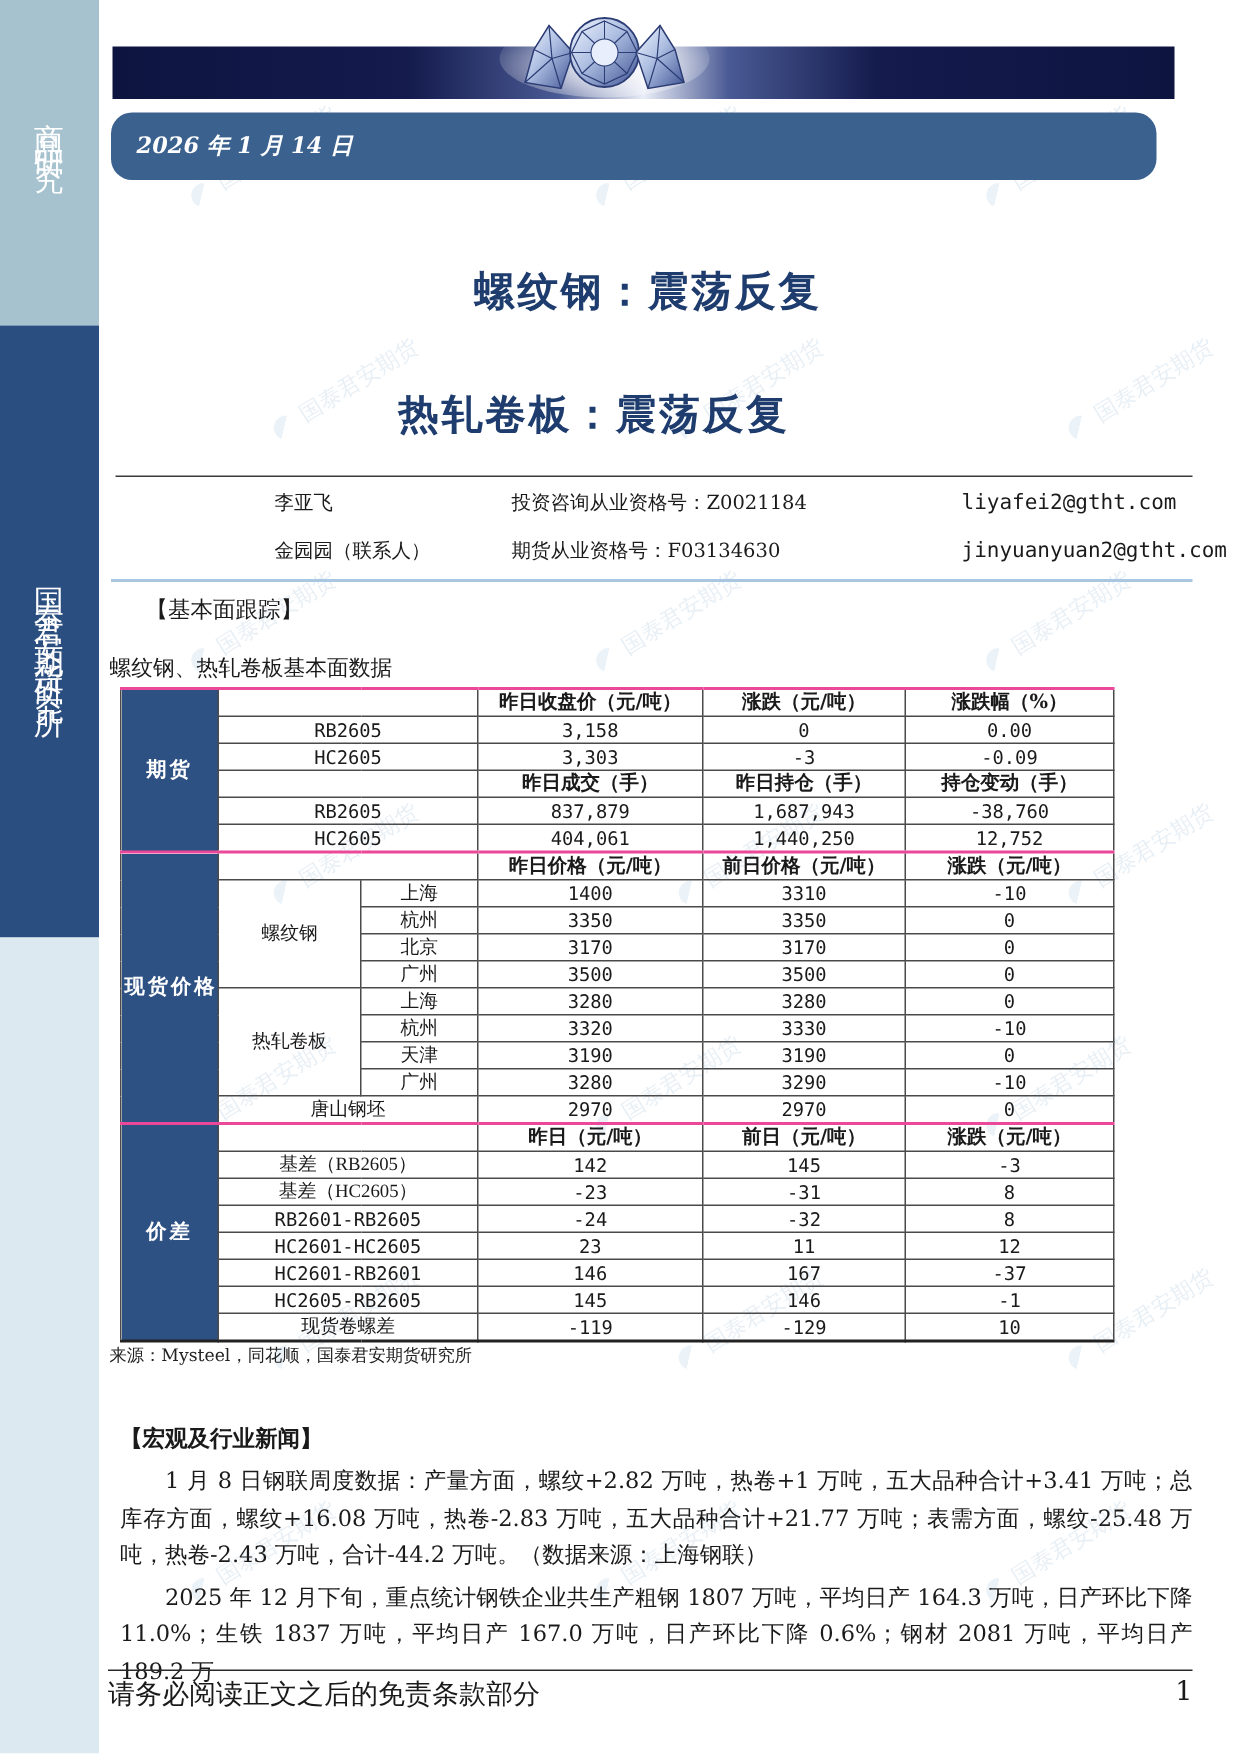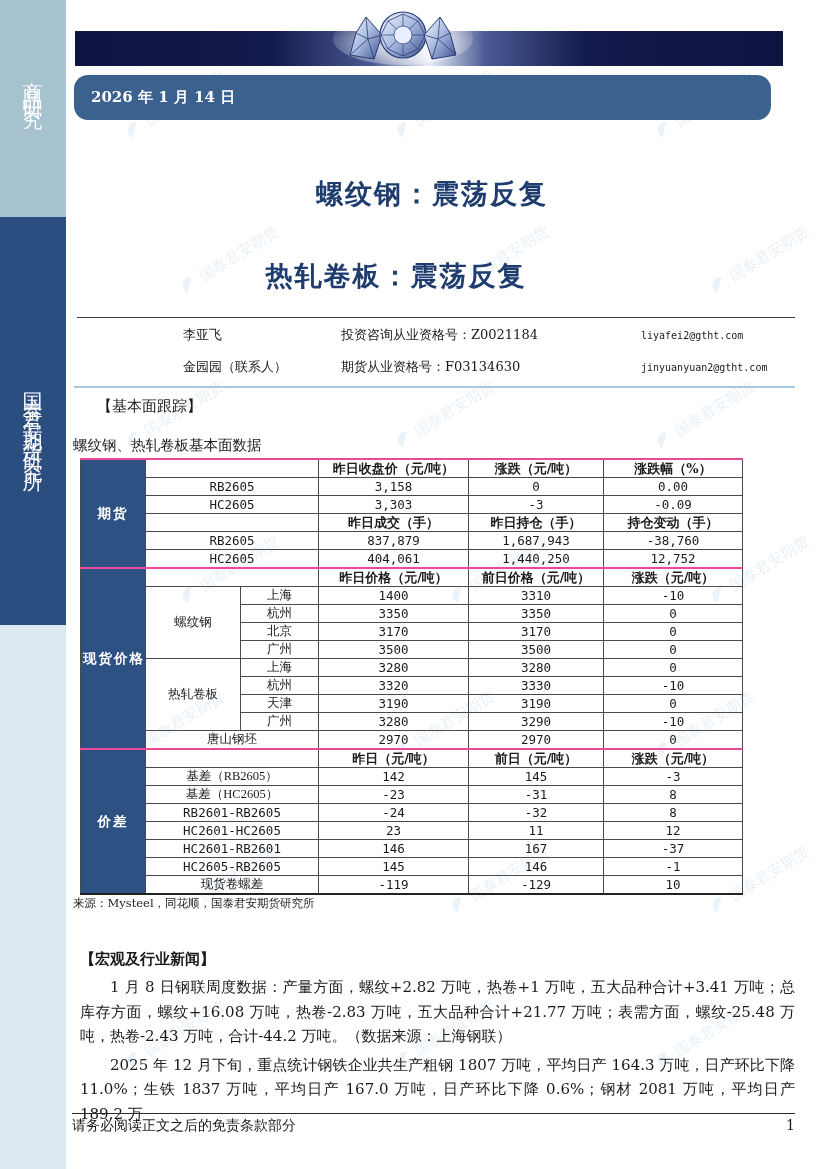--- a/index.html
+++ b/index.html
@@ -37,21 +37,21 @@
   #header-band{
     left:75px;top:31px;width:708px;height:35px;z-index:2;
     background:linear-gradient(to right,
       #0e1440 0%, #141b4d 28%, #4a5a94 42%, #e9edf7 50%,
       #4a5a94 58%, #141b4d 72%, #0e1440 100%);
   }
   #diamond-art{left:328px;top:1px;width:150px;height:66px;z-index:3;}
   
   #date-bar{
     left:74px;top:75px;width:697px;height:45px;z-index:3;
-    background:#3b618f;border-radius:14px;
+    background:#3b618f;border-radius:14px;font-style:italic;
   }
   #date-bar .date-text{
     display:block;line-height:45px;padding-left:17px;
     color:#ffffff;font-weight:bold;font-size:15px;
     font-family:"DejaVu Serif",serif;
   }
   
   .report-title{
     left:66px;width:660px;text-align:center;z-index:3;
     color:#1e3c6d;font-size:27px;font-weight:bold;letter-spacing:2px;
@@ -61,21 +61,21 @@
   
   #rule-dark{left:77px;top:317px;width:718px;height:1px;background:#3a3a3a;z-index:3;}
   #rule-light{left:74px;top:386px;width:721px;height:2px;background:#aac7e2;z-index:3;}
   #footer-rule{left:72px;top:1113px;width:723px;height:1px;background:#2a2a2a;z-index:3;}
   
   #authors{
     left:183px;top:326px;width:612px;z-index:3;
     display:grid;grid-template-columns:158px 300px 1fr;row-gap:14px;
     font-size:13px;align-items:center;
   }
-  .author-email{font-family:"DejaVu Sans Mono",monospace;font-size:10px;}
+  .author-email{font-family:"DejaVu Sans Mono",monospace;font-size:14px;}
   
   #heading-fundamentals{left:97px;top:397px;font-size:15px;font-weight:normal;z-index:3;}
   #table-title{left:73px;top:436px;font-size:14.5px;z-index:3;}
   #heading-news{left:80px;top:950px;font-size:15px;font-weight:bold;z-index:3;}
   
   #table-wrap{left:80px;top:458px;width:662px;z-index:3;}
   table{border-collapse:collapse;width:662px;table-layout:fixed;}
   td{
     border:1px solid #4a4a4a;height:17px;padding:0 2px;
     text-align:center;font-size:12.5px;line-height:17px;
@@ -89,21 +89,21 @@
     font-size:13.5px;letter-spacing:2px;font-family:"DejaVu Serif",serif;
   }
   tr.sec td{border-top:2px solid #ec4899;}
   table{border-top:2px solid #222;border-bottom:2px solid #222;}
   
   #source-note{left:73px;top:896px;font-size:11.5px;color:#222;z-index:3;}
   #news{left:80px;top:975px;width:715px;z-index:3;font-size:15px;line-height:24.5px;text-align:justify;}
   #news p{margin:0 0 4px 0;text-indent:2em;}
   #footer{
     left:72px;top:1117px;width:723px;z-index:3;
-    display:flex;justify-content:space-between;font-size:14px;gap:40px;
+    display:flex;justify-content:space-between;font-size:18px;gap:40px;
   }
 </style>
 </head>
 <body>
 
 <div id="watermarks" class="abs">
     <span class="wm" style="left: 120px; top: 95px;">
       <span class="wm-circle"></span>
       <span>国泰君安期货</span>
     </span>

